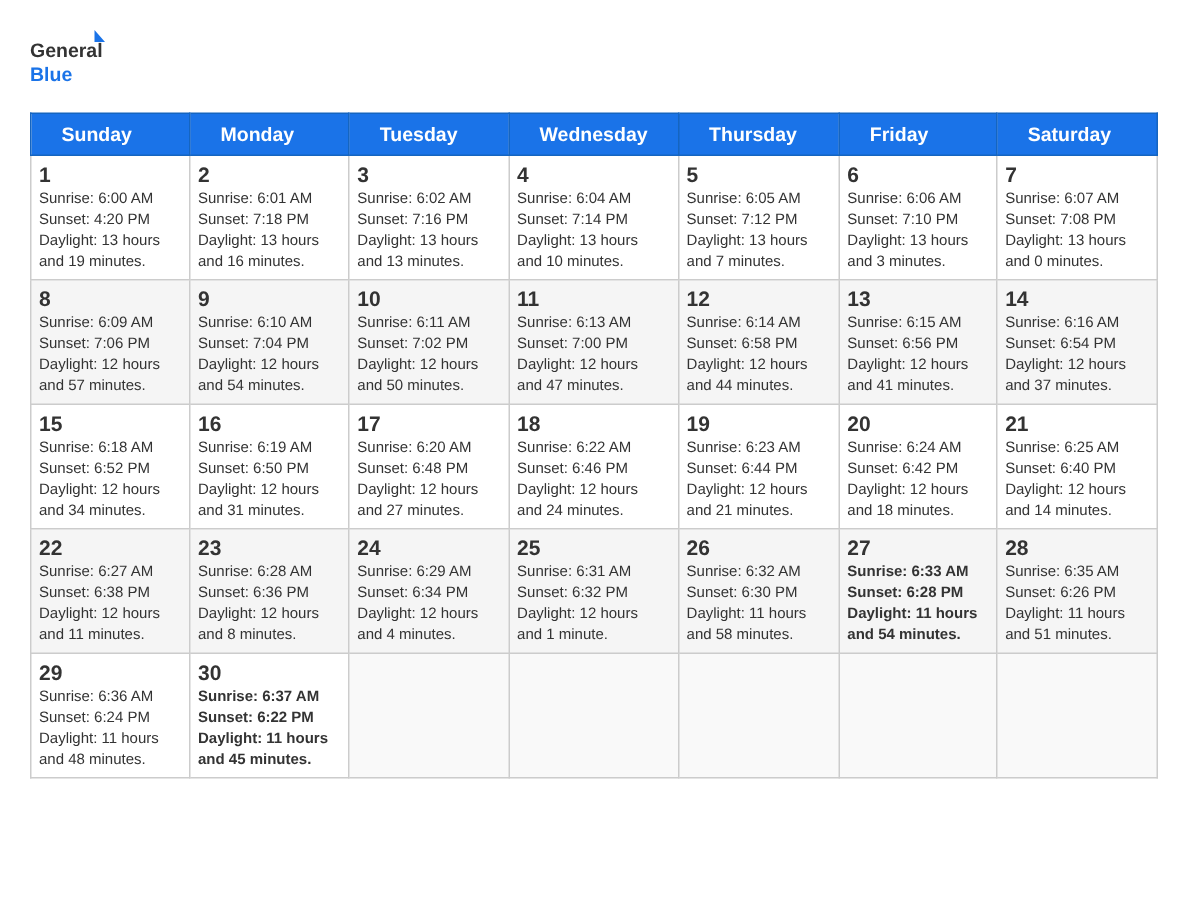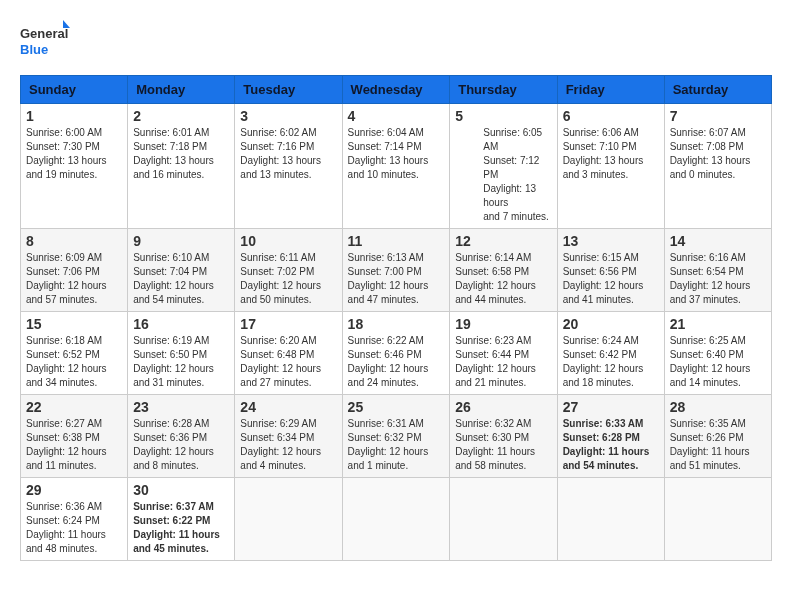--- a/index.html
+++ b/index.html
@@ -33,22 +33,22 @@
       font-size: 15px;
       color: #555;
     }
     table {
       width: 100%;
       border-collapse: collapse;
       font-size: 11px;
     }
     thead tr th {
       background: #1a73e8;
-      color: #0f172a;
-      padding: 6px 8px;
+      color: #ffffff;
+      padding: 6px 20px;
       text-align: left;
       font-size: 13px;
       font-weight: bold;
       border: 1px solid #1565c0;
     }
     tbody tr td {
       border: 1px solid #ccc;
       padding: 4px 5px;
       vertical-align: top;
       height: 80px;
@@ -101,21 +101,21 @@
         <th>Thursday</th>
         <th>Friday</th>
         <th>Saturday</th>
       </tr>
   </thead>
   <tbody id="calendar-body">
   <tr>
         <td>
           <span class="day-num">1</span>
           <div class="day-info" style="white-space: pre-line;">Sunrise: 6:00 AM
-Sunset: 7:30 PM
+Sunset: 4:20 PM
 Daylight: 13 hours
 and 19 minutes.</div>
         </td>
         <td>
           <span class="day-num">2</span>
           <div class="day-info" style="white-space: pre-line;">Sunrise: 6:01 AM
 Sunset: 7:18 PM
 Daylight: 13 hours
 and 16 minutes.</div>
         </td>
@@ -128,21 +128,21 @@
         </td>
         <td>
           <span class="day-num">4</span>
           <div class="day-info" style="white-space: pre-line;">Sunrise: 6:04 AM
 Sunset: 7:14 PM
 Daylight: 13 hours
 and 10 minutes.</div>
         </td>
         <td>
           <span class="day-num">5</span>
-          <div class="day-info" style="white-space: pre-line; margin-left: 28px;">Sunrise: 6:05 AM
+          <div class="day-info" style="white-space: pre-line;">Sunrise: 6:05 AM
 Sunset: 7:12 PM
 Daylight: 13 hours
 and 7 minutes.</div>
         </td>
         <td>
           <span class="day-num">6</span>
           <div class="day-info" style="white-space: pre-line;">Sunrise: 6:06 AM
 Sunset: 7:10 PM
 Daylight: 13 hours
 and 3 minutes.</div>

